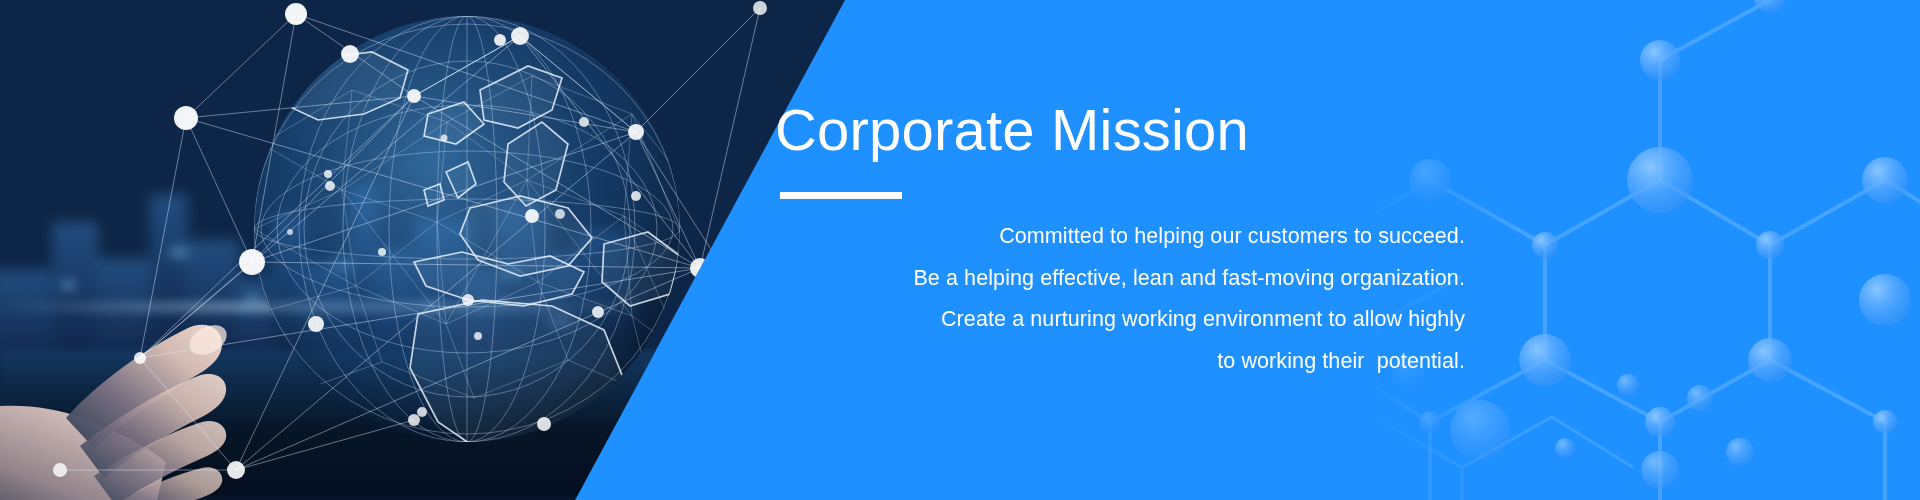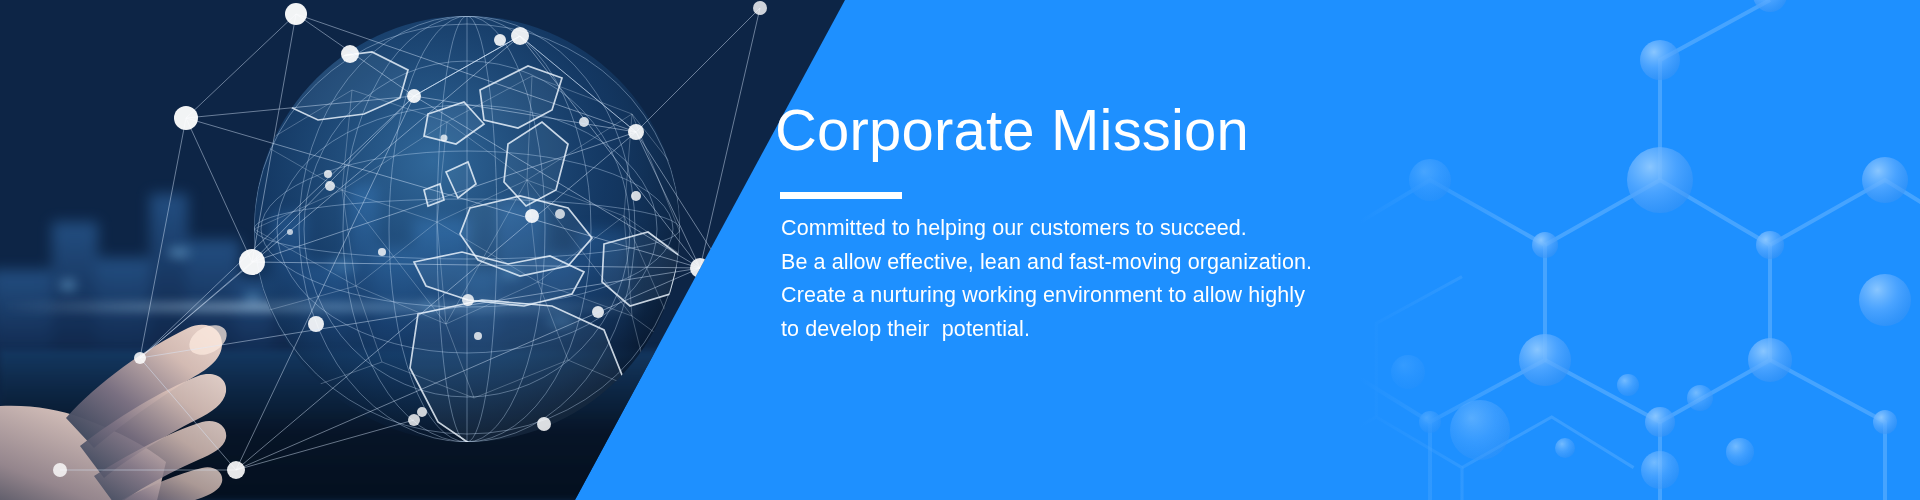--- a/index.html
+++ b/index.html
@@ -2,21 +2,21 @@
 <html><head>
 <meta charset="utf-8">
 <title>Corporate Mission Banner</title>
 <style>
   html,body{margin:0;padding:0;}
   body{
     width:1920px;height:500px;
     font-family:"Liberation Sans",sans-serif;
     background:#1E90FF;overflow:hidden;
   }
-  .banner{position:relative;width:1920px;height:500px;overflow:hidden;background:#1E90FF;}
+  .banner{position:relative;width:1920px;height:500px;overflow:hidden;background:#1E90FF;text-align:right;}
 
   
   .molecules{position:absolute;top:0;right:0;width:560px;height:500px;
              overflow:hidden;pointer-events:none;}
   .molecules svg{position:absolute;top:0;left:0;}
 
   
   .photo{
     position:absolute;top:0;left:0;width:860px;height:500px;
     background:#0d2546;
@@ -51,21 +51,21 @@
   
   .content{position:absolute;left:775px;top:0;width:760px;height:500px;}
   .title{
     position:absolute;left:0;top:95px;
     font-size:58px;line-height:70px;color:#ffffff;font-weight:400;
     letter-spacing:.2px;white-space:nowrap;
   }
   .rule{position:absolute;left:5px;top:192px;width:122px;height:7px;background:#ffffff;}
   .body{position:absolute;left:2px;top:210px;width:700px;}
   .body p{
-    margin:4px;color:#ffffff;font-size:21.5px;line-height:29.5px;
+    margin:12px;color:#ffffff;font-size:21.5px;line-height:29.5px;
     font-weight:400;letter-spacing:.1px;white-space:pre;
   }
 </style>
 </head>
 <body>
 
 <div class="banner">
 
   <div class="molecules">
     <svg width="560" height="500" viewBox="0 0 560 500" xmlns="http://www.w3.org/2000/svg" aria-hidden="true">
@@ -322,19 +322,19 @@
         </g>
       </svg>
     </div>
   </div>
 
   <div class="content">
     <div class="title">Corporate Mission</div>
     <div class="rule"></div>
     <div class="body">
       <p>Committed to helping our customers to succeed.</p>
-      <p>Be a allow effective, lean and fast-moving organization.</p>
+      <p>Be a helping effective, lean and fast-moving organization.</p>
       <p>Create a nurturing working environment to allow highly</p>
-      <p>to develop their  potential.</p>
+      <p>to working their  potential.</p>
     </div>
   </div>
 
 </div>
 
 </body></html>

